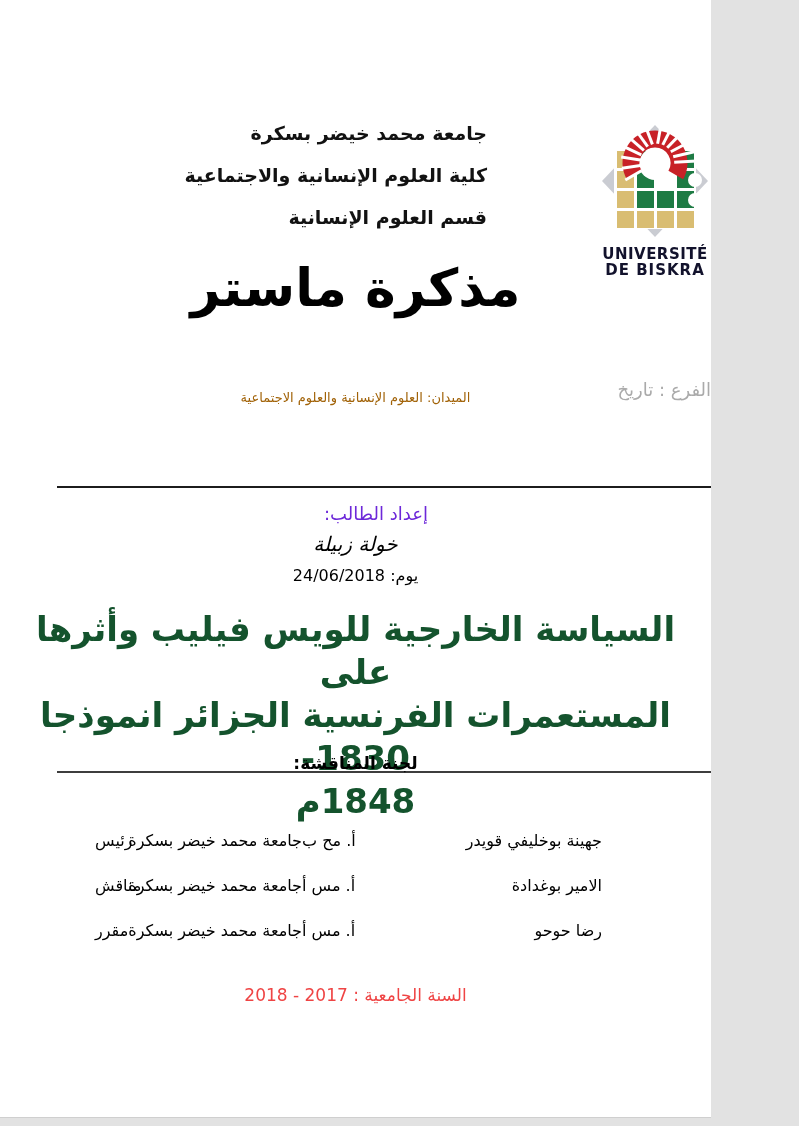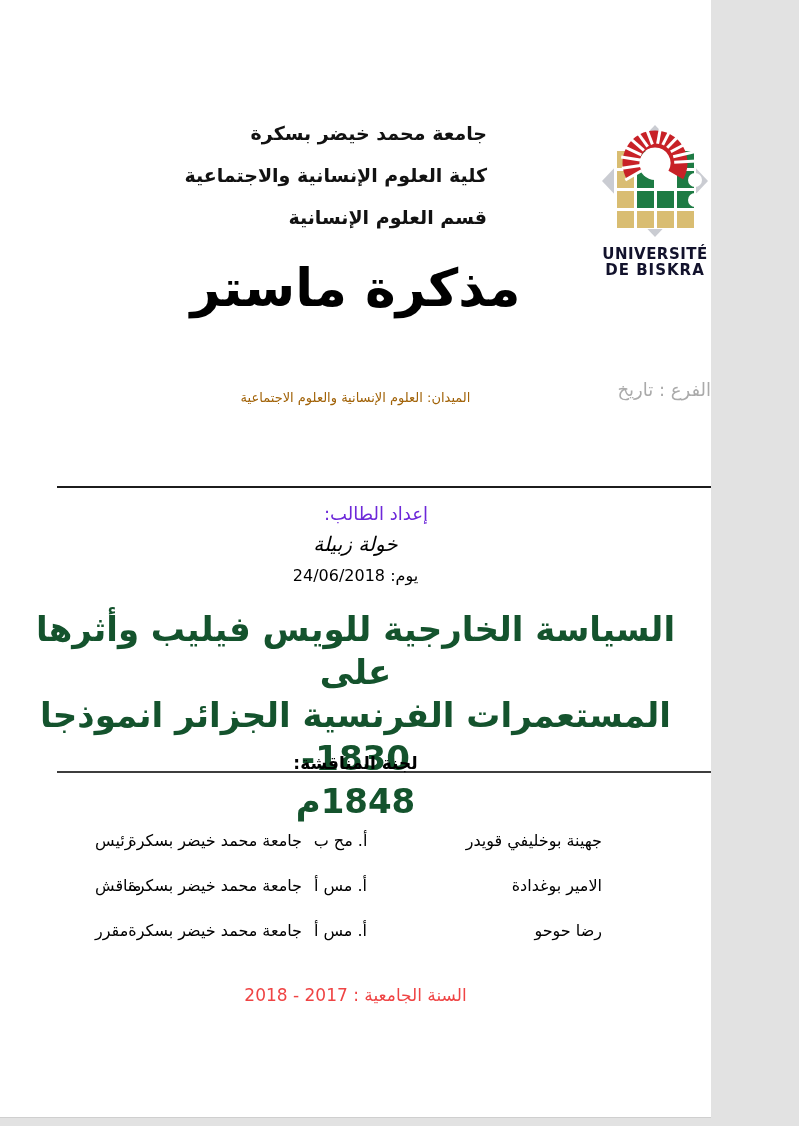--- a/index.html
+++ b/index.html
@@ -59,21 +59,21 @@
   .committee-row{
     left:95px;right:109px;
     display:flex;direction:rtl;
     font-size:16px;color:#000;
     align-items:baseline;
   }
   .row-0{top:831px;}
   .row-1{top:876px;}
   .row-2{top:921px;}
   .cell-name{width:223px;text-align:right;}
-  .cell-grade{width:77px;text-align:center;white-space:nowrap;}
+  .cell-grade{width:77px;text-align:left;white-space:nowrap;}
   .cell-univ{width:145px;text-align:right;white-space:nowrap;}
   .cell-role{flex:1;text-align:left;}
 
   .academic-year{top:985px;font-size:17px;color:#ef4444;}
 </style>
 </head>
 <body>
 
 <div class="page">
 

